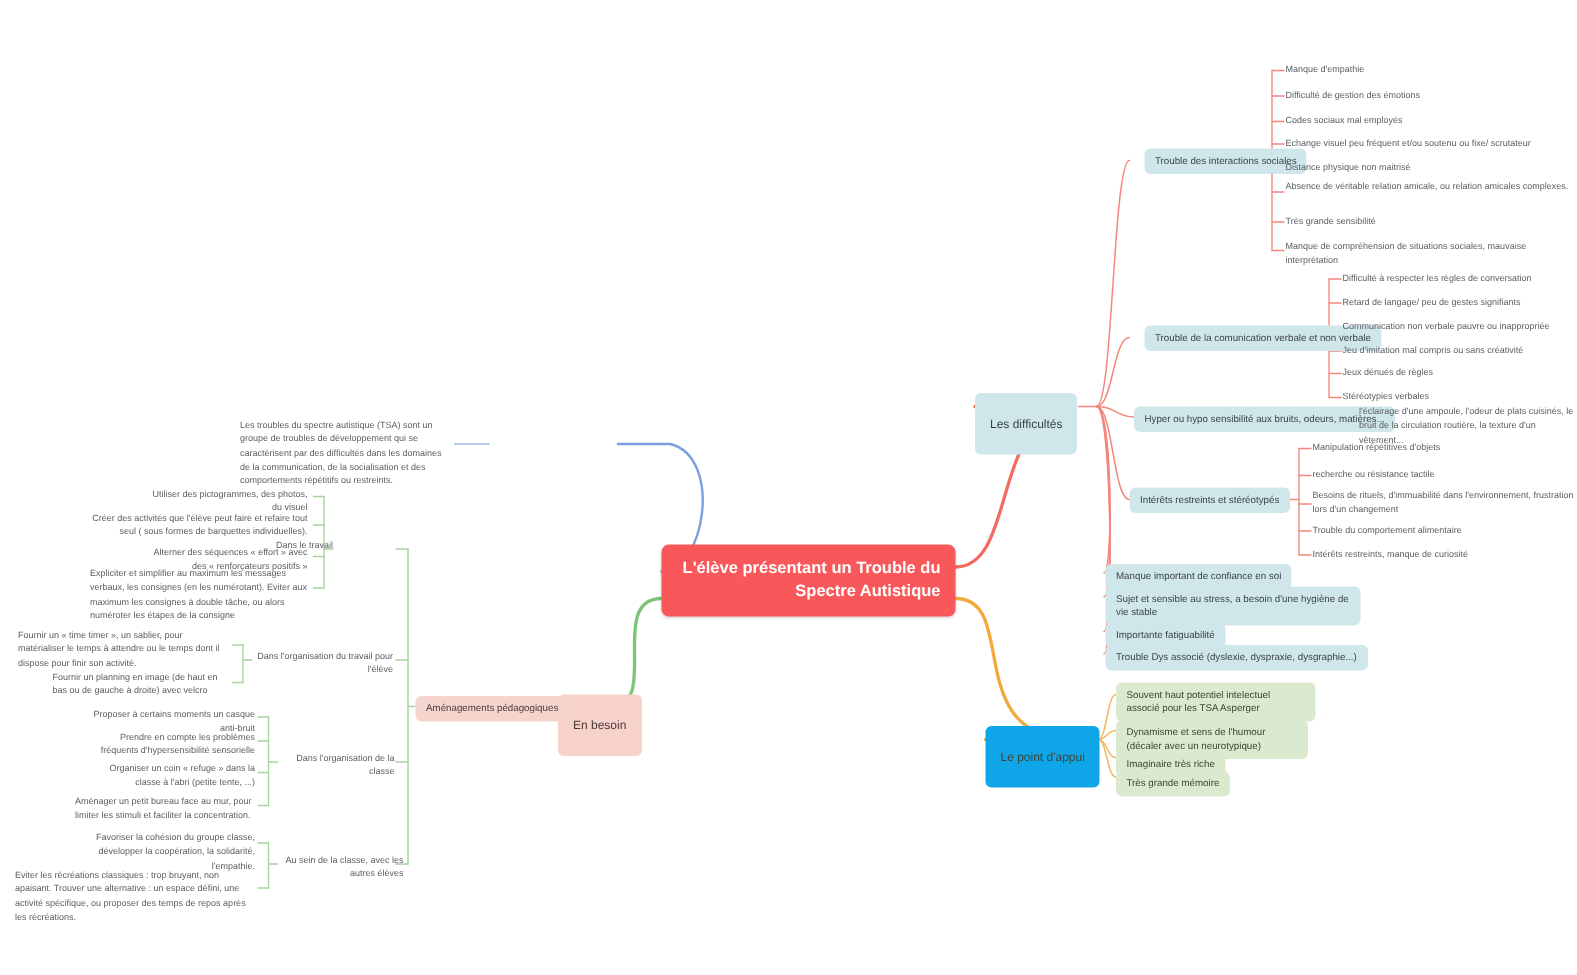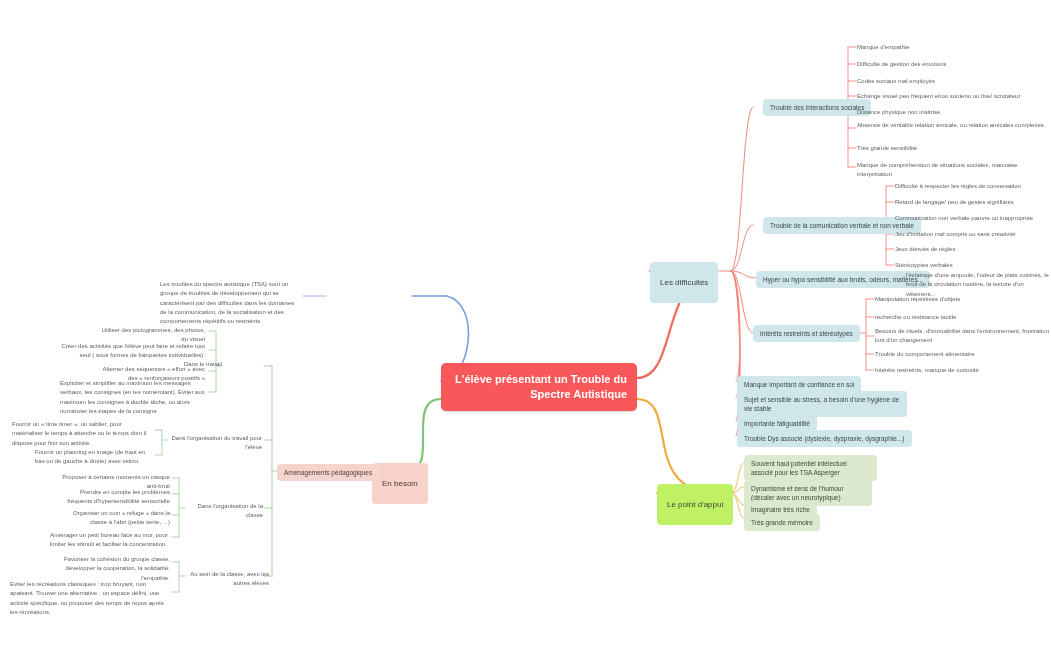--- a/index.html
+++ b/index.html
@@ -50,21 +50,21 @@
   .chip-blue{background:#cfe7ea;color:#3d4548;}
   .chip-green{background:#dbe9cf;color:#404538;}
   .chip-red{background:#f6d4ce;color:#4a3b38;}
 
   .branch{
     font-size:8px;
     padding:16px 10px;
     border-radius:4px;
   }
   .branch-blue{background:#cfe7ea;color:#39434a;}
-  .branch-green{background:#bef264;color:#3e4637;}
+  .branch-green{background:#0ea5e9;color:#3e4637;}
   .branch-red{background:#f6d2cb;color:#4a3a36;}
 
   .sub{
     font-size:6.5px;
     padding:4px 7px;
     border-radius:4px;
     line-height:1.4;
   }
 
   

